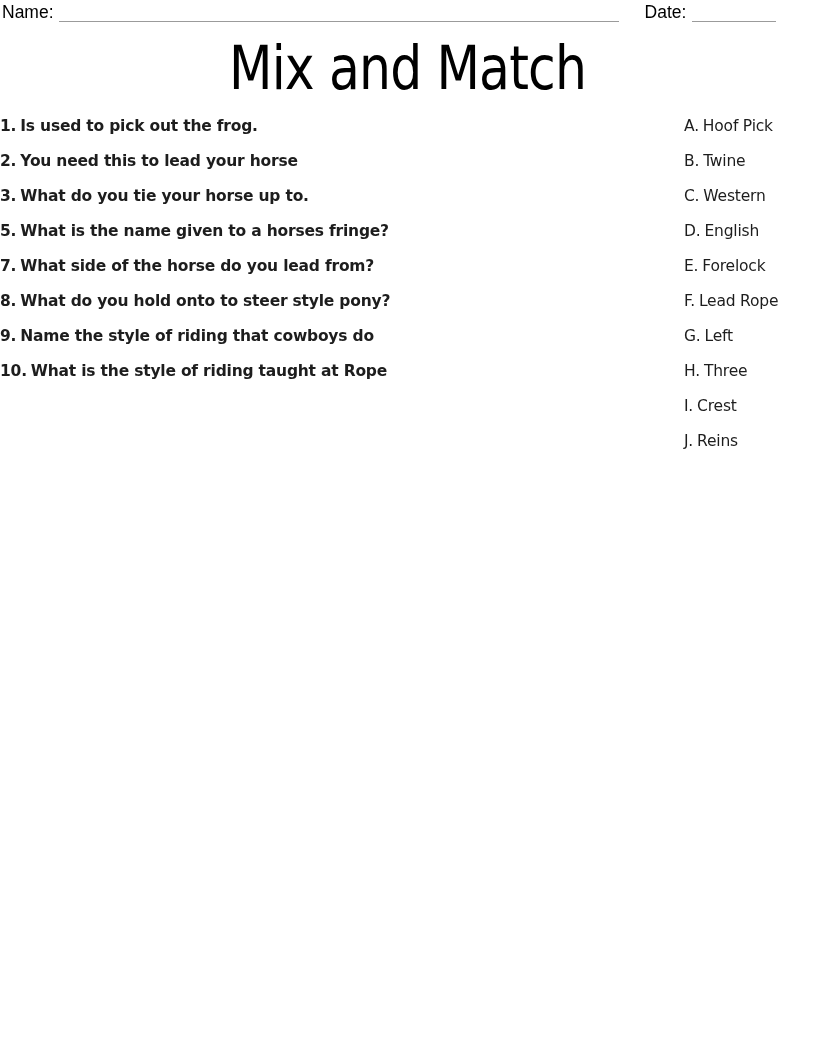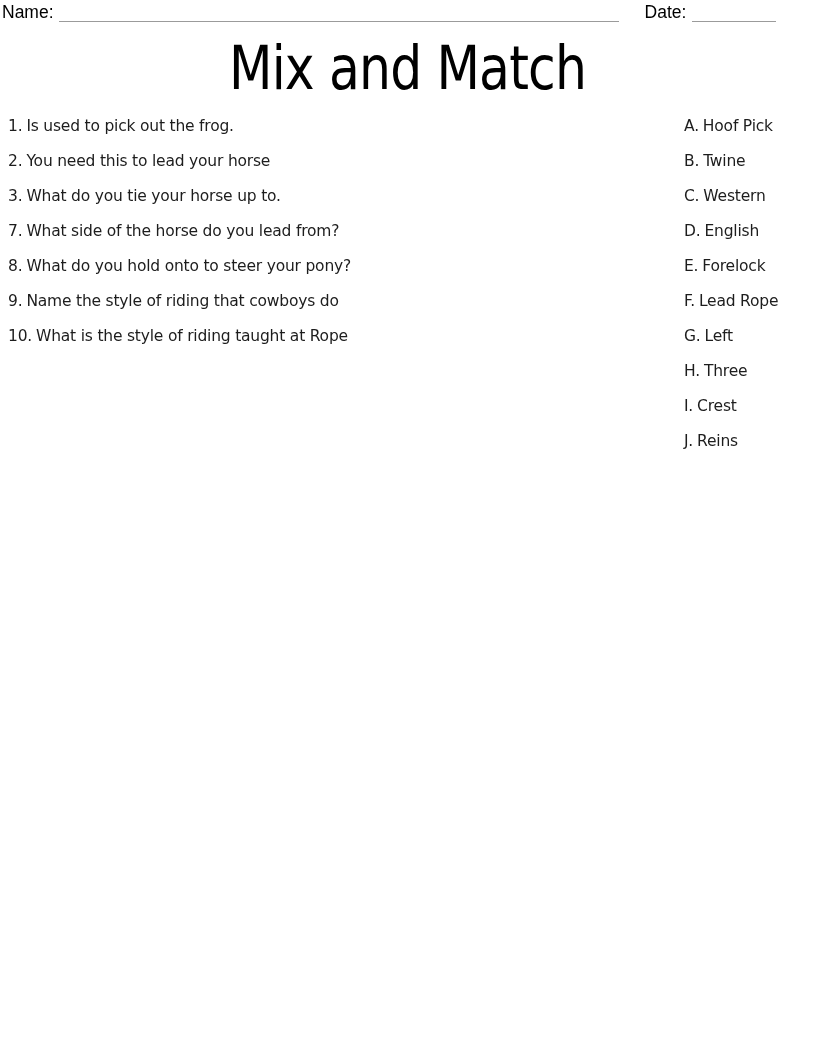--- a/index.html
+++ b/index.html
@@ -60,21 +60,22 @@
     line-height:1;
   }
 
   
   .columns{
     display:flex;
     margin-top:7px;
   }
   .col-questions{
     flex:1 1 auto;
-    padding-left:8px;
+    padding-left:0;
+    font-weight:bold;
   }
   .col-answers{
     flex:0 0 132px;
     width:132px;
   }
   .row{
     height:35px;
     line-height:35px;
     font-size:15.5px;
     letter-spacing:-0.2px;
@@ -97,22 +98,23 @@
 
   <div class="title-wrap">
     <h1 class="title">Mix and Match</h1>
   </div>
 
   <div class="columns">
     <div class="col-questions" id="questions-col">
         <div class="row"><span class="num">1.</span><span class="txt">Is used to pick out the frog.</span></div>
         <div class="row"><span class="num">2.</span><span class="txt">You need this to lead your horse</span></div>
         <div class="row"><span class="num">3.</span><span class="txt">What do you tie your horse up to.</span></div>
+        <div class="row"><span class="num">5.</span><span class="txt">What is the name given to a horses fringe?</span></div>
         <div class="row"><span class="num">7.</span><span class="txt">What side of the horse do you lead from?</span></div>
-        <div class="row"><span class="num">8.</span><span class="txt">What do you hold onto to steer your pony?</span></div>
+        <div class="row"><span class="num">8.</span><span class="txt">What do you hold onto to steer style pony?</span></div>
         <div class="row"><span class="num">9.</span><span class="txt">Name the style of riding that cowboys do</span></div>
         <div class="row"><span class="num">10.</span><span class="txt">What is the style of riding taught at Rope</span></div>
       </div>
     <div class="col-answers" id="answers-col">
         <div class="row"><span class="letter">A.</span><span class="txt">Hoof Pick</span></div>
         <div class="row"><span class="letter">B.</span><span class="txt">Twine</span></div>
         <div class="row"><span class="letter">C.</span><span class="txt">Western</span></div>
         <div class="row"><span class="letter">D.</span><span class="txt">English</span></div>
         <div class="row"><span class="letter">E.</span><span class="txt">Forelock</span></div>
         <div class="row"><span class="letter">F.</span><span class="txt">Lead Rope</span></div>

